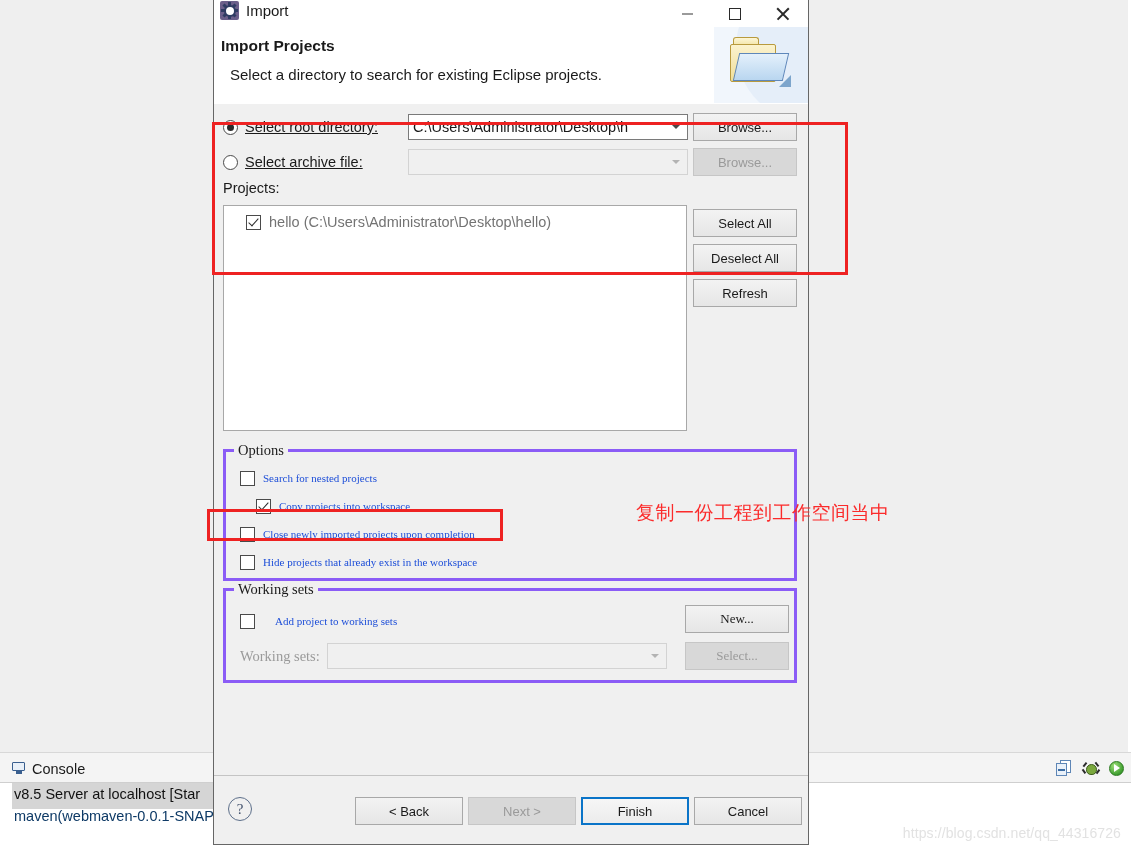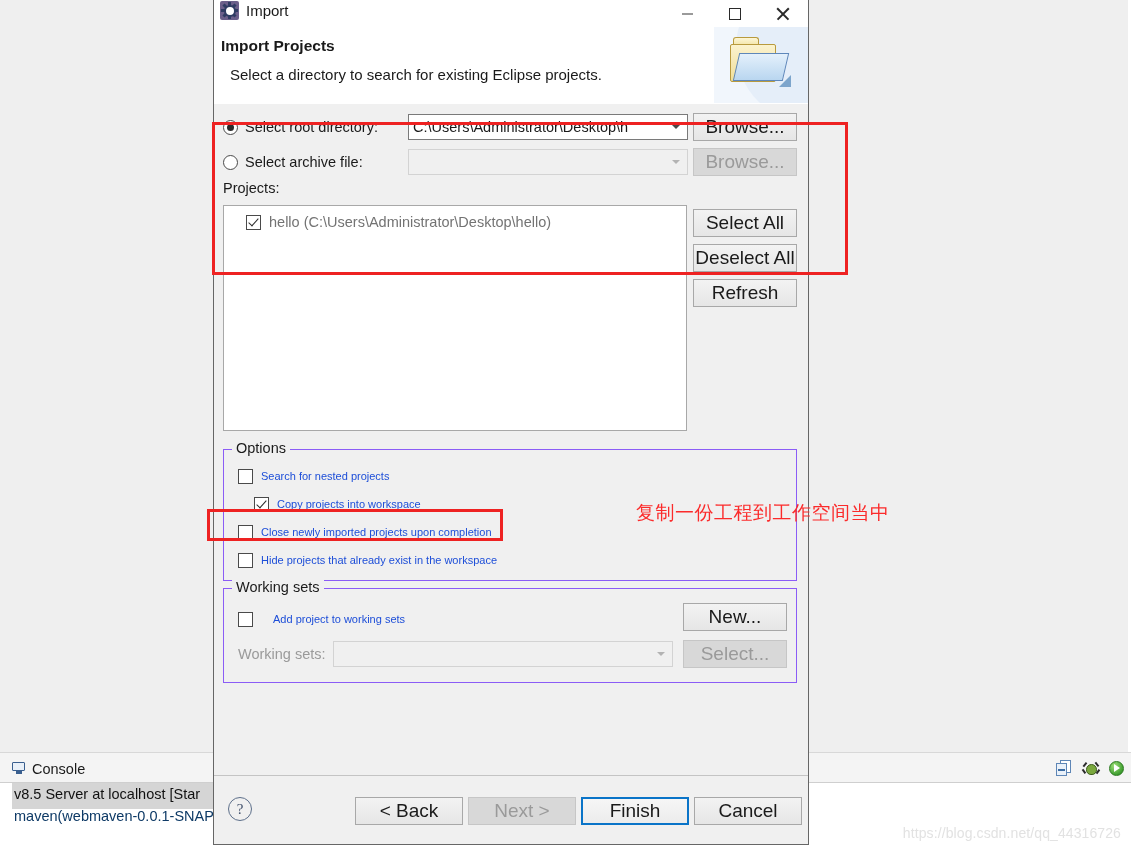--- a/index.html
+++ b/index.html
@@ -345,20 +345,21 @@
     background: #f0f0f0;
   }
 
   
   .row-radio {
     position: absolute;
     left: 9px;
     height: 26px;
     display: flex;
     align-items: center;
+    text-decoration: underline;
   }
   #row-root-dir { top: 10px; }
   #row-archive  { top: 45px; }
   .radio {
     width: 15px; height: 15px;
     border-radius: 50%;
     border: 1.4px solid #4a4a4a;
     background: #ffffff;
     box-sizing: border-box;
     position: relative;
@@ -419,21 +420,21 @@
   #combo-archive  { left: 194px; top: 45px; width: 280px; }
 
   .btn {
     position: absolute;
     background: linear-gradient(#f3f3f3,#e6e6e6);
     border: 1px solid #a8a8a8;
     box-sizing: border-box;
     display: flex;
     align-items: center;
     justify-content: center;
-    font-size: 19px;
+    font-size: 13px;
     color: #1a1a1a;
     white-space: nowrap;
   }
   .btn.disabled {
     background: #d8d8d8;
     border: 1px solid #c6c6c6;
     color: #9a9a9a;
   }
   #btn-browse-dir   { left: 479px; top: 9px;  width: 104px; height: 28px; }
   #btn-browse-arch  { left: 479px; top: 44px; width: 104px; height: 28px; }
@@ -485,23 +486,24 @@
     white-space: nowrap;
   }
 
   #btn-select-all   { left: 479px; top: 105px; width: 104px; height: 28px; }
   #btn-deselect-all { left: 479px; top: 140px; width: 104px; height: 28px; }
   #btn-refresh      { left: 479px; top: 175px; width: 104px; height: 28px; }
 
   
   .groupbox {
     position: absolute;
-    border: 1px solid #8b5cf6;
+    border: 3px solid #8b5cf6;
     box-sizing: border-box;
     background: transparent;
+    font-family: Liberation Serif, serif;
   }
   .groupbox > .gtitle {
     position: absolute;
     left: 8px; top: -10px;
     padding: 0 4px;
     background: #f0f0f0;
     font-size: 14.5px;
     color: #1a1a1a;
     white-space: nowrap;
   }

